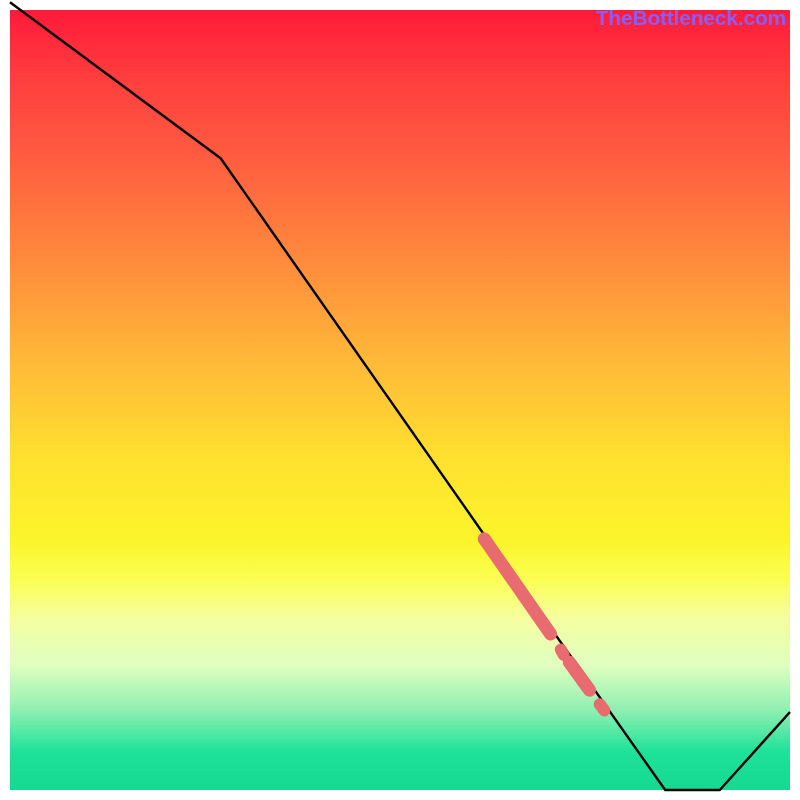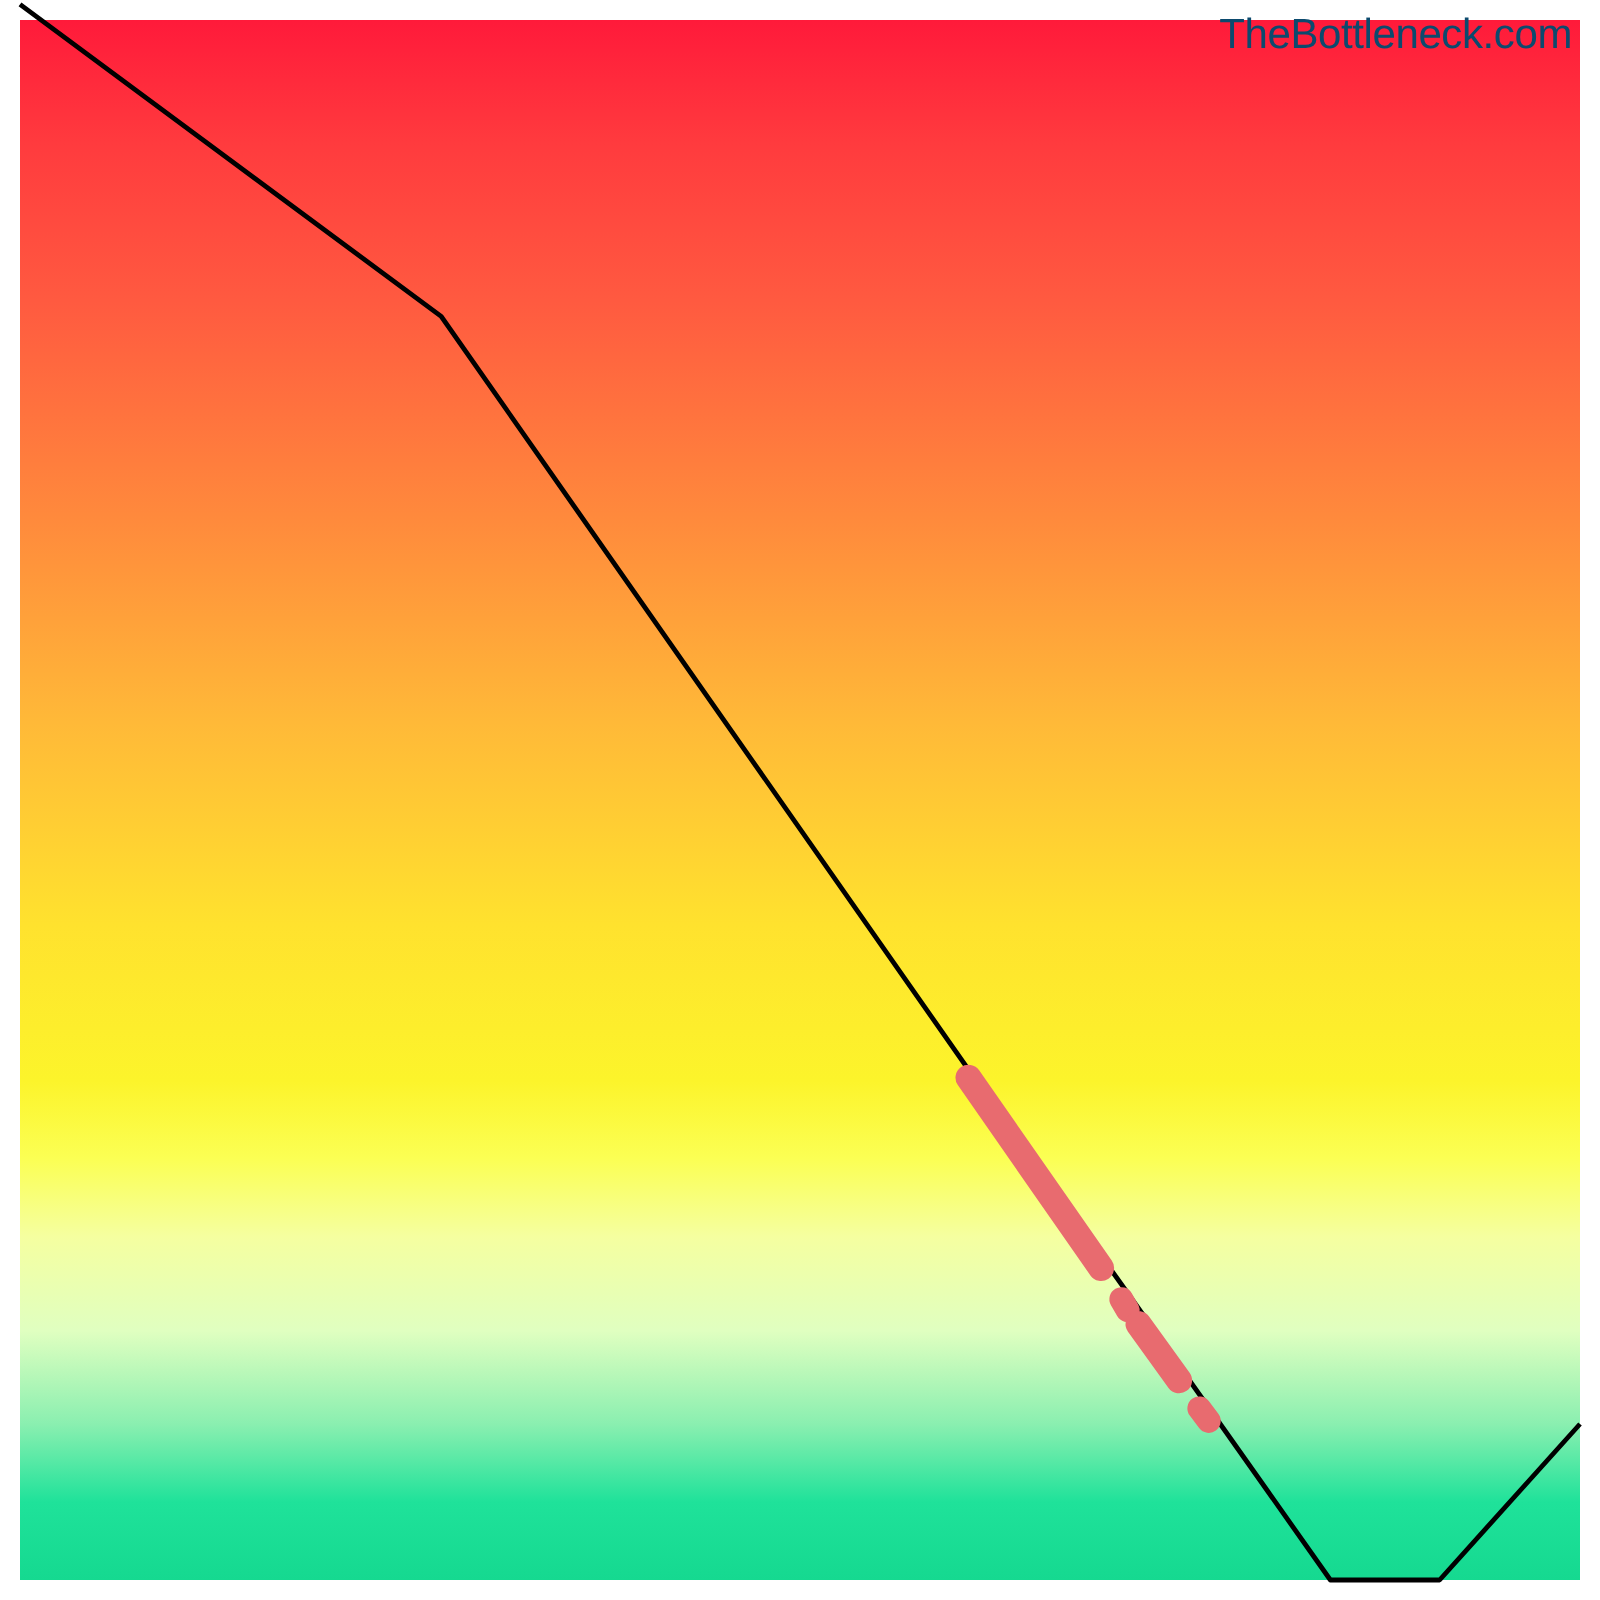--- a/index.html
+++ b/index.html
@@ -36,22 +36,22 @@
       #8aefb0 90%,
       #1fe29a 95%,
       #15d990 100%
     );
   }
   .watermark {
     position: absolute;
     top: 6px;
     right: 14px;
     font-size: 21px;
-    font-weight: 400;
-    color: #0c4a6e;
+    font-weight: 700;
+    color: #8b5cf6;
     letter-spacing: -0.2px;
   }
   svg.overlay {
     position: absolute;
     left: 0;
     top: 0;
   }
 </style>
 </head>
 <body>

